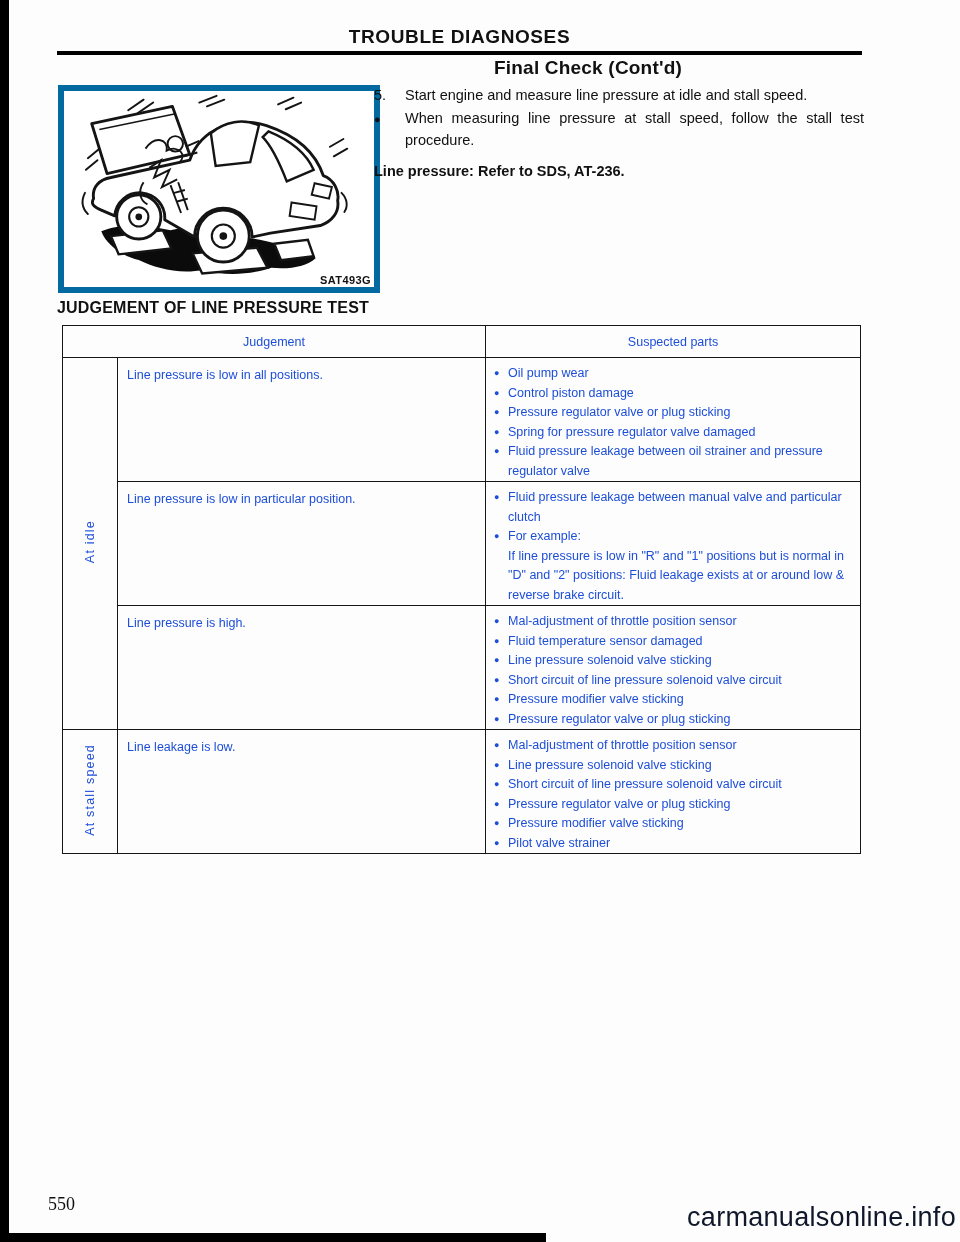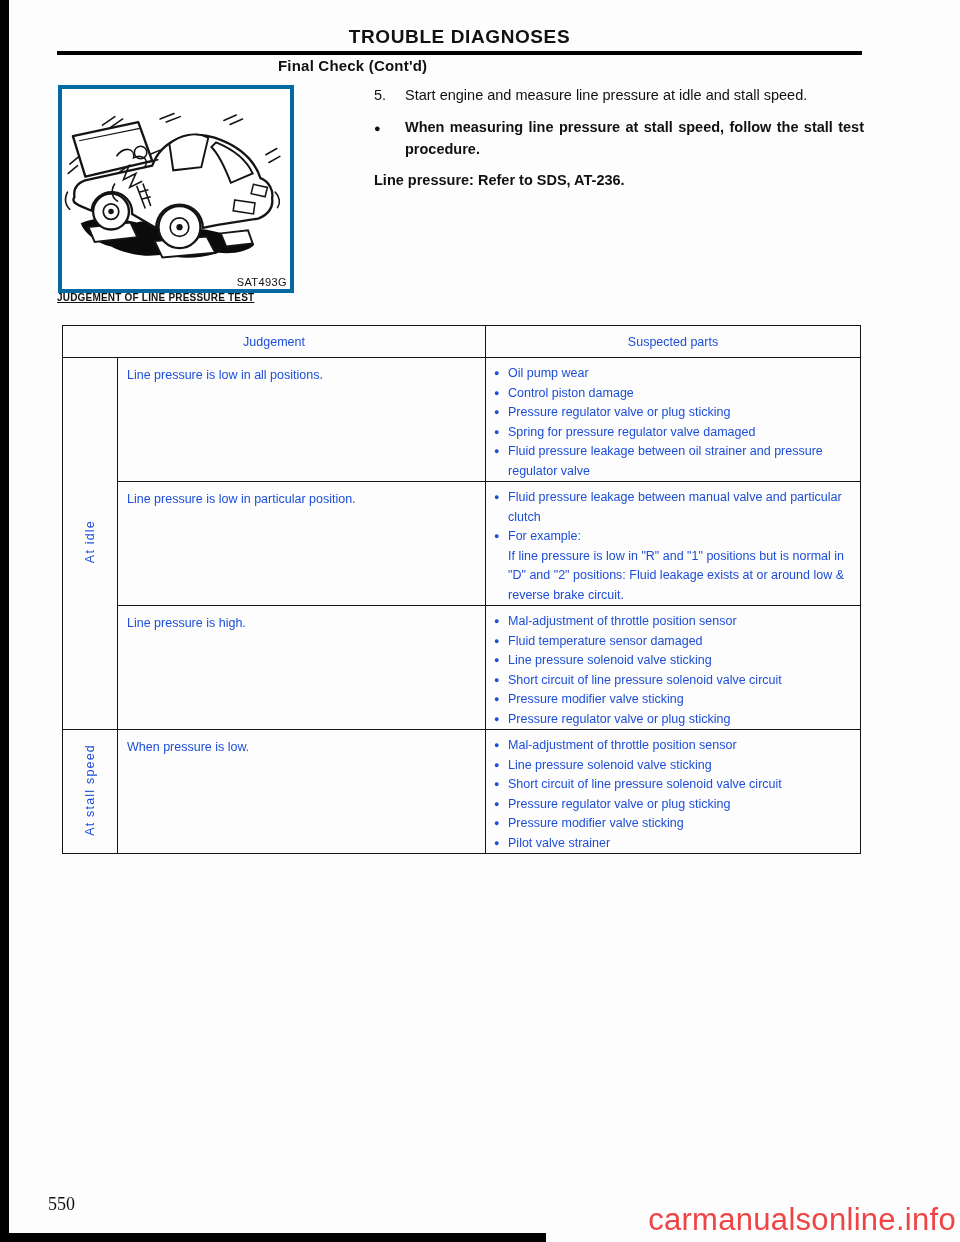--- a/index.html
+++ b/index.html
@@ -10,44 +10,44 @@
   }
   .scan-bar-left { position:absolute; left:0; top:0; width:9px; height:1242px; background:#000; }
   .scan-bar-bottom { position:absolute; left:0; top:1233px; width:546px; height:9px; background:#000; }
 
   .header-title {
     position:absolute; left:57px; top:26px; width:805px; text-align:center;
     font-weight:bold; font-size:19px; letter-spacing:0.6px;
   }
   .header-rule { position:absolute; left:57px; top:51px; width:805px; height:4px; background:#000; }
   .subheader {
-    position:absolute; left:278px; top:57px; width:404px; text-align:left;
-    font-weight:bold; font-size:15px; letter-spacing:0.2px;
+    position:absolute; left:278px; top:57px; width:404px; text-align:right;
+    font-weight:bold; font-size:19px; letter-spacing:0.2px;
   }
 
   .figure {
-    position:absolute; left:58px; top:85px; width:236px; height:208px;
-    border:4px solid #0369a1; box-sizing:border-box; background:#fff;
+    position:absolute; left:58px; top:85px; width:322px; height:208px;
+    border:6px solid #0369a1; box-sizing:border-box; background:#fff;font-weight:bold;
   }
   .figure svg { display:block; width:100%; height:100%; }
   .figure-label { position:absolute; right:3px; bottom:1px; font-size:11px; letter-spacing:0.4px; background:#fff; padding-left:3px; }
 
   .instructions { position:absolute; left:374px; top:84px; width:490px; font-size:14.5px; line-height:22px; }
   .step { display:flex; }
   .step-num { width:31px; flex:none; }
   .step-text { flex:1; text-align:justify; }
-  .note { display:flex; font-weight:bold; margin-top:10px; }
+  .note { display:flex; font-weight:normal; margin-top:1px; }
   .note-marker { width:31px; flex:none; }
   .note-marker::before { content:"\25CF"; font-size:11px; }
   .note-text { flex:1; text-align:justify; }
   .ref { font-weight:bold; margin-top:9px; }
 
   .section-heading {
-    position:absolute; left:57px; top:292px;
-    font-size:10px; font-weight:bold; letter-spacing:0.2px;text-decoration:underline;
+    position:absolute; left:57px; top:299px;
+    font-size:16px; font-weight:bold; letter-spacing:0.2px;
   }
 
   .jtable {
     position:absolute; left:62px; top:325px; width:798px;
     border-collapse:collapse; table-layout:fixed; font-size:12.5px; color:#1d4ed8;
   }
   .jtable col.c-group { width:55px; }
   .jtable col.c-judgement { width:368px; }
   .jtable col.c-parts { width:375px; }
   .jtable th, .jtable td { border:1.5px solid #161616; padding:0; vertical-align:top; }
@@ -71,21 +71,21 @@
 
   .footer-code {
     position:absolute; left:57px; top:1182px; width:805px; text-align:center;
     font-weight:bold; font-size:16px; letter-spacing:0.3px;
   }
   .page-number {
     position:absolute; left:48px; top:1194px;
     font-family:Liberation Serif, serif; font-size:18px;
   }
   .watermark {
-    position:absolute; right:4px; top:1202px; font-size:31px; color:#ef4444; letter-spacing:0.3px;
+    position:absolute; right:4px; top:1202px; font-size:27px; color:#0f172a; letter-spacing:0.3px;
   }
 </style>
 </head>
 <body>
 
 <div class="page">
   <div class="scan-bar-left"></div>
   <div class="scan-bar-bottom"></div>
 
   <div class="header-title">TROUBLE DIAGNOSES</div>
@@ -200,21 +200,21 @@
               <li class="bullet">Fluid temperature sensor damaged</li>
               <li class="bullet">Line pressure solenoid valve sticking</li>
               <li class="bullet">Short circuit of line pressure solenoid valve circuit</li>
               <li class="bullet">Pressure modifier valve sticking</li>
               <li class="bullet">Pressure regulator valve or plug sticking</li>
             </ul>
           </td>
         </tr>
         <tr>
           <td class="group-cell" rowspan="1"><span>At stall speed</span></td>
-          <td class="judgement-cell">When pressure is low.</td>
+          <td class="judgement-cell">Line leakage is low.</td>
           <td class="parts-cell">
             <ul class="parts-list">
               <li class="bullet">Mal-adjustment of throttle position sensor</li>
               <li class="bullet">Line pressure solenoid valve sticking</li>
               <li class="bullet">Short circuit of line pressure solenoid valve circuit</li>
               <li class="bullet">Pressure regulator valve or plug sticking</li>
               <li class="bullet">Pressure modifier valve sticking</li>
               <li class="bullet">Pilot valve strainer</li>
             </ul>
           </td>

